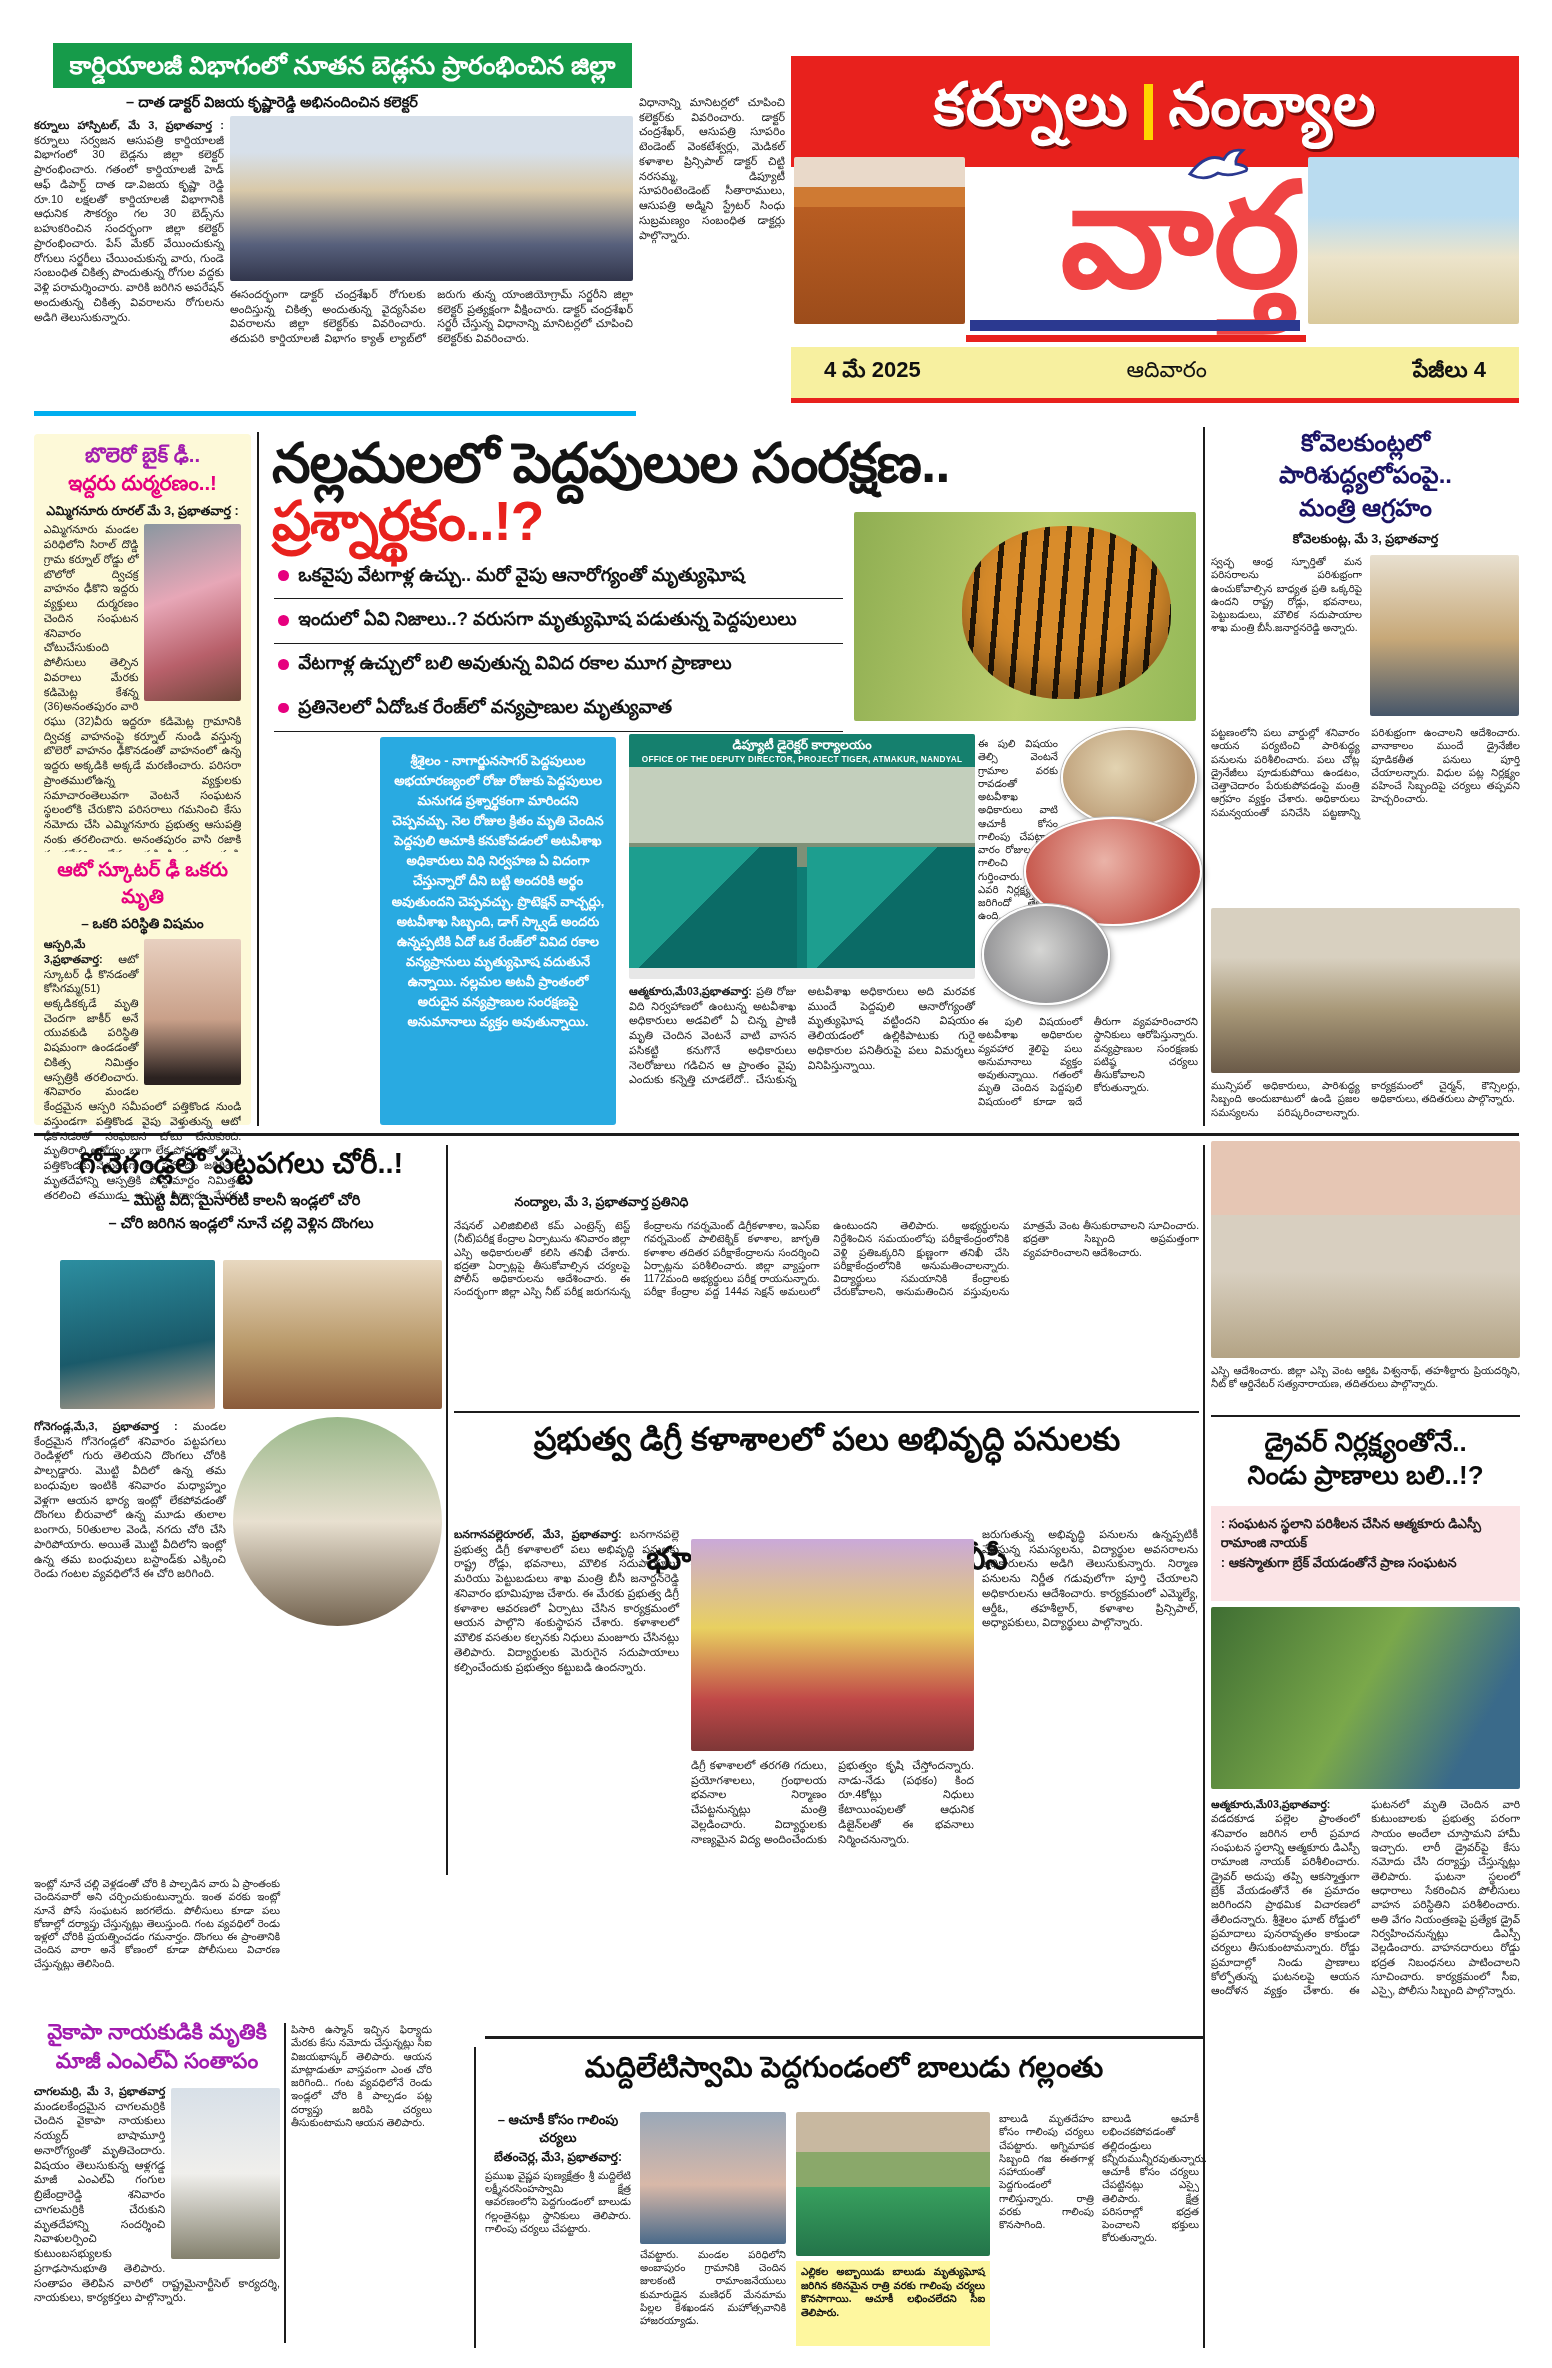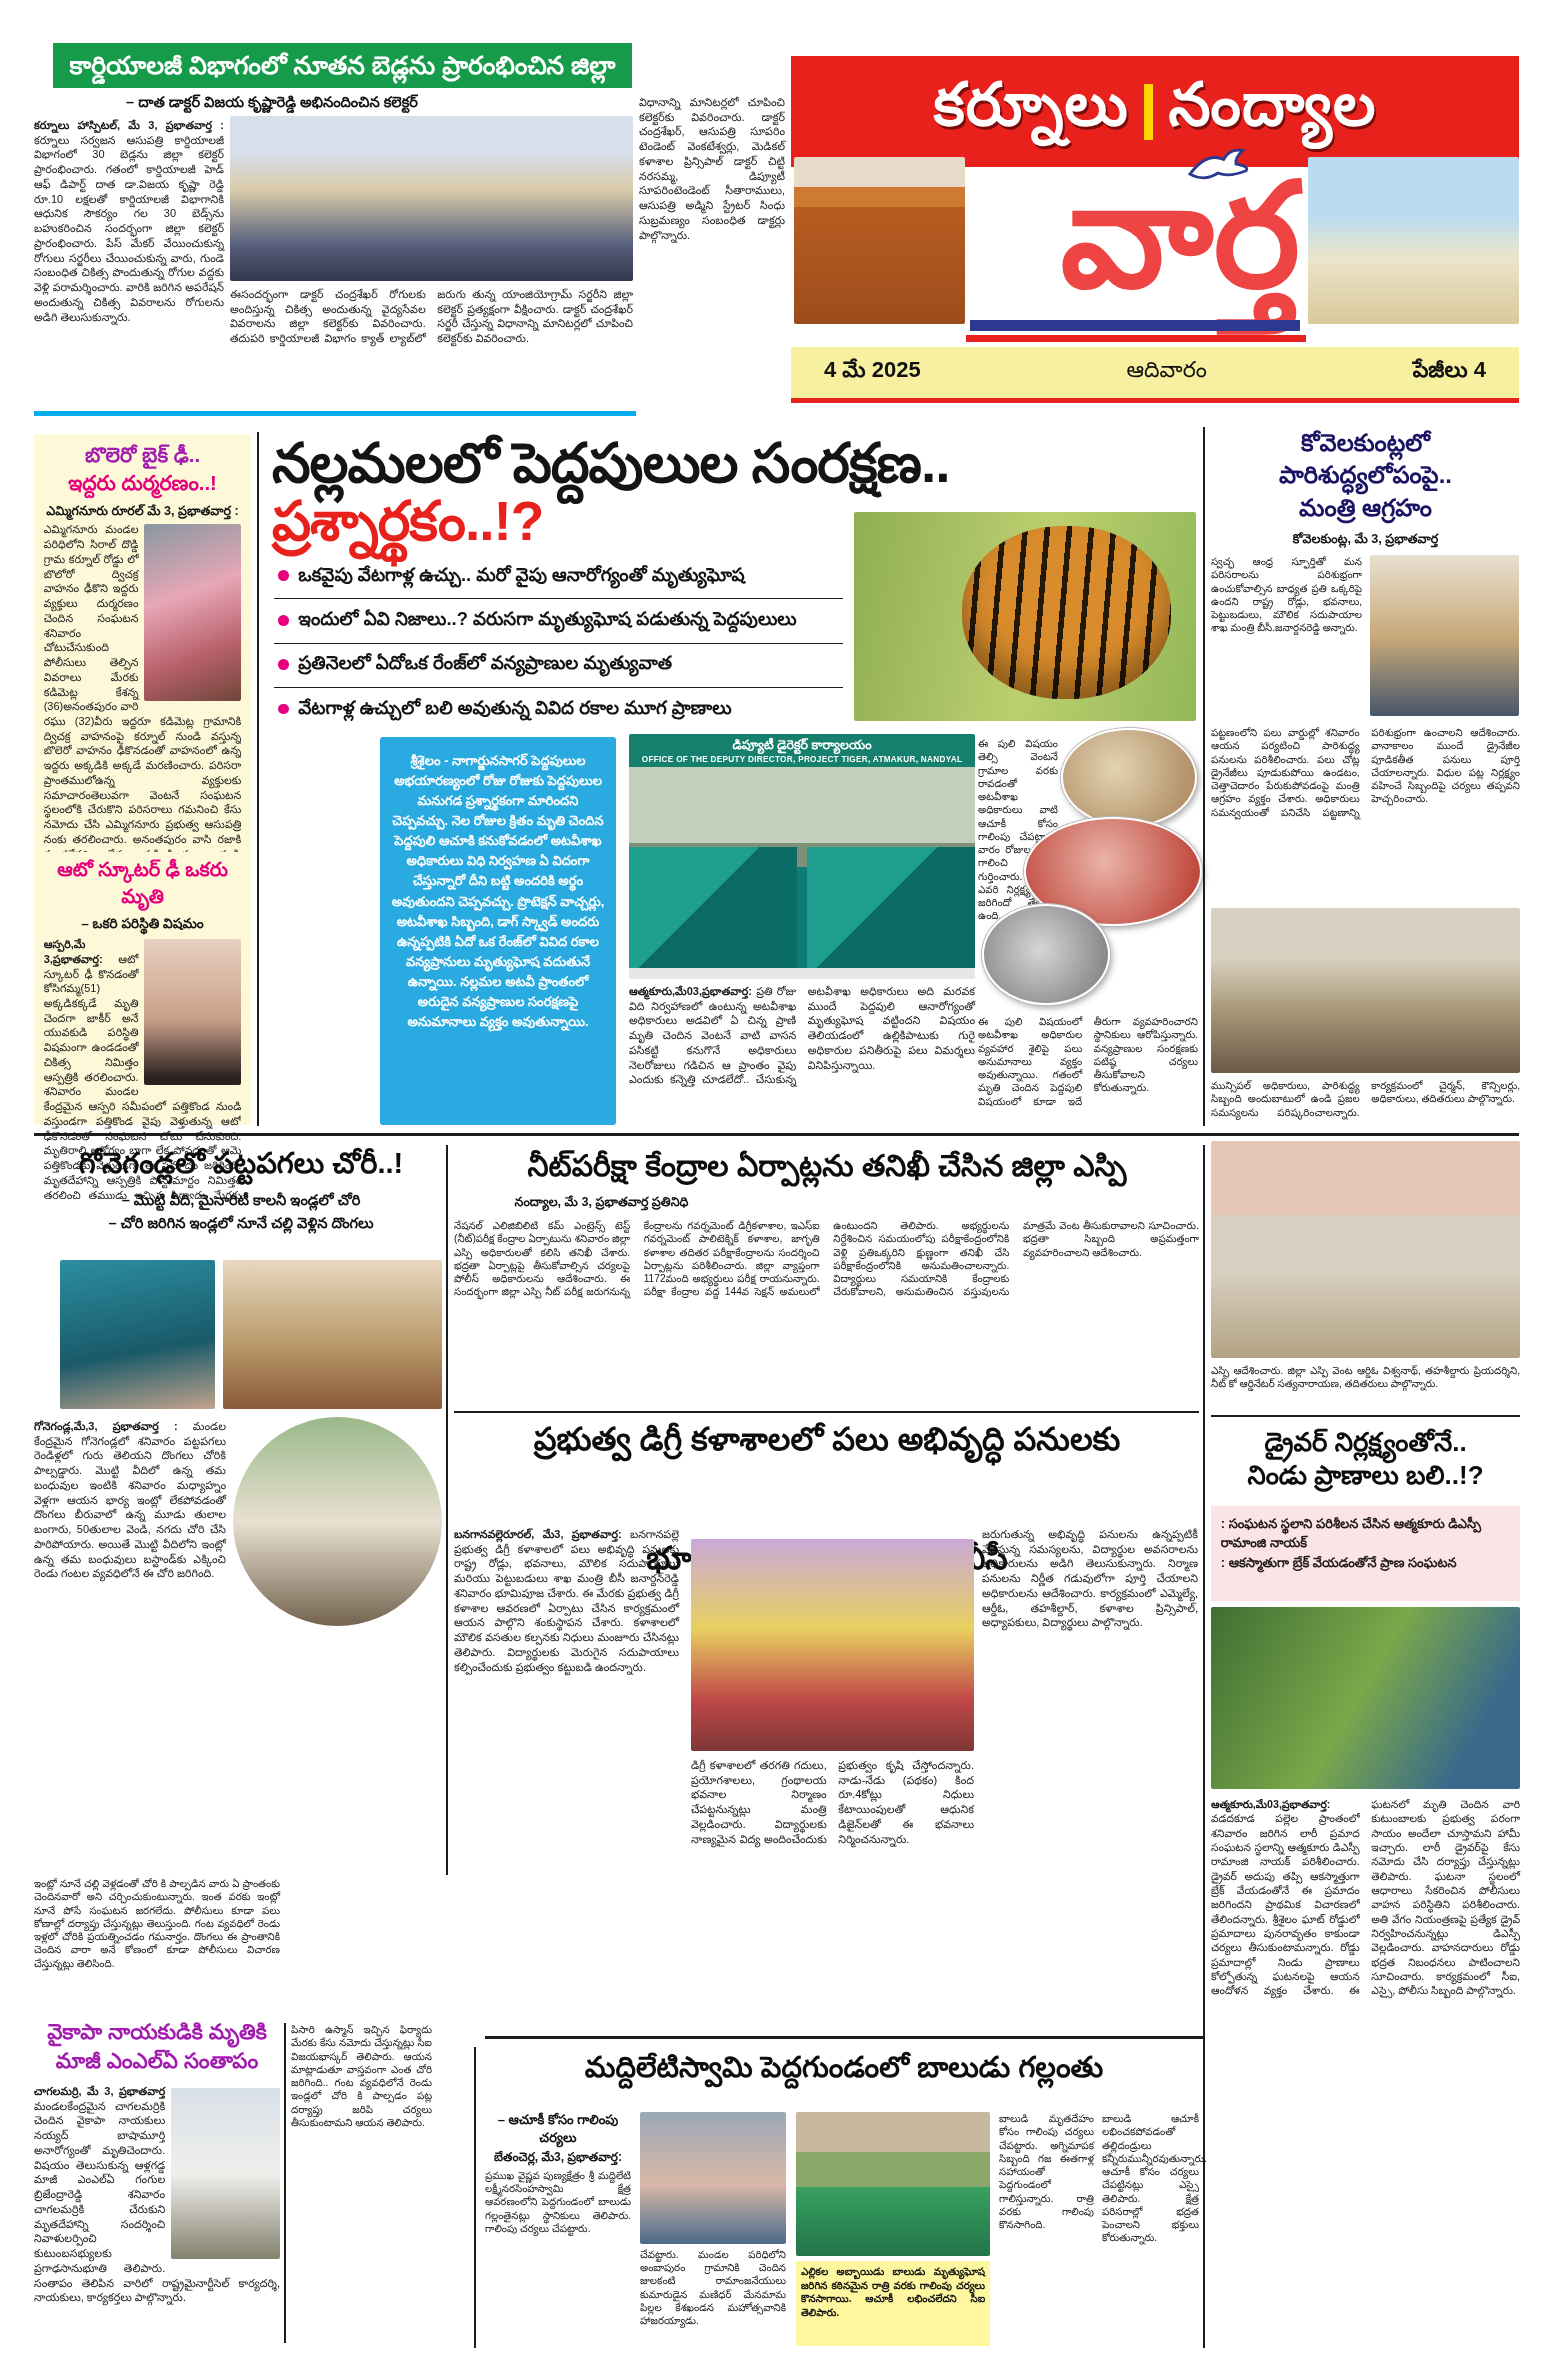--- a/index.html
+++ b/index.html
@@ -146,27 +146,27 @@
 
   <div class="abs" style="left:274px;top:555px;width:569px">
     <div class="bullet-row bsep">
         <span class="dot"></span>
         <span>ఒకవైపు వేటగాళ్ల ఉచ్చు.. మరో వైపు ఆనారోగ్యంతో మృత్యుఘోష</span>
       </div>
     <div class="bullet-row bsep">
         <span class="dot"></span>
         <span>ఇందులో ఏవి నిజాలు..? వరుసగా మృత్యుఘోష పడుతున్న పెద్దపులులు</span>
       </div>
+    <div class="bullet-row">
+        <span class="dot"></span>
+        <span>వేటగాళ్ల ఉచ్చులో బలి అవుతున్న వివిద రకాల మూగ ప్రాణాలు</span>
+      </div>
     <div class="bullet-row bsep">
         <span class="dot"></span>
         <span>ప్రతినెలలో ఏదోఒక రేంజ్‌లో వన్యప్రాణుల మృత్యువాత</span>
-      </div>
-    <div class="bullet-row">
-        <span class="dot"></span>
-        <span>వేటగాళ్ల ఉచ్చులో బలి అవుతున్న వివిద రకాల మూగ ప్రాణాలు</span>
       </div>
   </div>
 
   <div class="abs bluebox" style="left:380px;top:737px;width:236px;height:388px">శ్రీశైలం - నాగార్జునసాగర్ పెద్దపులుల అభయారణ్యంలో రోజు రోజుకు పెద్దపులుల మనుగడ ప్రశ్నార్థకంగా మారిందని చెప్పవచ్చు. నెల రోజుల క్రితం మృతి చెందిన పెద్దపులి ఆచూకి కనుకోవడంలో అటవీశాఖ అధికారులు విధి నిర్వహణ ఏ విదంగా చేస్తున్నారో దీని బట్టి అందరికి అర్థం అవుతుందని చెప్పవచ్చు. ప్రొటెక్షన్ వాచ్చర్లు, అటవీశాఖ సిబ్బంది, డాగ్ స్క్వాడ్ అందరు ఉన్నప్పటికి ఏదో ఒక రేంజ్‌లో వివిద రకాల వన్యప్రానులు మృత్యుఘోష వదుతునే ఉన్నాయి. నల్లమల అటవీ ప్రాంతంలో అరుదైన వన్యప్రాణుల సంరక్షణపై అనుమానాలు వ్యక్తం అవుతున్నాయి.</div>
 
   <div class="ph" style="left:629px;top:734px;width:346px;height:245px;background:#e7e7e7">
     <div class="sign">
       <div class="sign-te">డిప్యూటీ డైరెక్టర్ కార్యాలయం</div>
       <div class="sign-en">OFFICE OF THE DEPUTY DIRECTOR, PROJECT TIGER, ATMAKUR, NANDYAL</div>
     </div>
@@ -215,21 +215,20 @@
     <b class="dl">గోనెగండ్ల,మే,3, ప్రభాతవార్త :</b>
     <span>మండల కేంద్రమైన గోనెగండ్లలో శనివారం పట్టపగలు రెండిళ్లలో గురు తెలియని దొంగలు చోరికి పాల్పడ్డారు. మొట్టి వీదిలో ఉన్న తమ బంధువుల ఇంటికి శనివారం మధ్యాహ్నం వెళ్లగా ఆయన భార్య ఇంట్లో లేకపోవడంతో దొంగలు బీరువాలో ఉన్న మూడు తులాల బంగారు, 50తులాల వెండి, నగదు చోరి చేసి పారిపోయారు. అయితే మొట్టి వీదిలోని ఇంట్లో ఉన్న తమ బంధువులు బస్టాండ్‌కు ఎక్కించి రెండు గంటల వ్యవధిలోనే ఈ చోరి జరిగింది.</span>
   </div>
   <div class="ph ph-circle-crowd circle-ph" style="left:233px;top:1417px;width:209px;height:209px"></div>
   <div class="abs bt-s" style="left:34px;top:1877px;width:246px;height:136px">ఇంట్లో నూనే చల్లి వెళ్లడంతో చోరి కి పాల్పడిన వారు ఏ ప్రాంతంకు చెందినవారో అని చర్చించుకుంటున్నారు. ఇంత వరకు ఇంట్లో నూనే పోసే సంఘటన జరగలేదు. పోలీసులు కూడా పలు కోణాల్లో దర్యాప్తు చేస్తున్నట్లు తెలుస్తుంది. గంట వ్యవధిలో రెండు ఇళ్లలో చోరికి ప్రయత్నించడం గమనార్హం. దొంగలు ఈ ప్రాంతానికి చెందిన వారా అనే కోణంలో కూడా పోలీసులు విచారణ చేస్తున్నట్లు తెలిసింది.</div>
   <div class="abs bt-s" style="left:291px;top:2023px;width:141px;height:320px">పిసారి ఉస్మాన్ ఇచ్చిన ఫిర్యాదు మేరకు కేసు నమోదు చేస్తున్నట్లు సీఐ విజయభాస్కర్ తెలిపారు. ఆయన మాట్లాడుతూ వాస్తవంగా ఎంత చోరి జరిగింది.. గంట వ్యవధిలోనే రెండు ఇండ్లలో చోరి కి పాల్పడం పట్ల దర్యాప్తు జరిపి చర్యలు తీసుకుంటామని ఆయన తెలిపారు.</div>
 
   <div class="rule-v" style="left:446px;top:1145px;height:730px"></div>
   <div class="rule-v" style="left:284px;top:2023px;height:320px"></div>
 
-  <div class="abs blk-h30" style="left:456px;top:1149px;width:742px;font-size:30px">నీట్‌పరీక్షా కేంద్రాల ఏర్పాట్లను తనిఖీ చేసిన జిల్లా ఎస్పి</div>
   <div class="abs cdl" style="left:456px;top:1195px;width:291px">నంద్యాల, మే 3, ప్రభాతవార్త ప్రతినిధి</div>
   <div class="abs bt-s c4" style="left:454px;top:1219px;width:745px;height:188px">నేషనల్ ఎలిజిబిలిటి కమ్ ఎంట్రెన్స్ టెస్ట్ (నీట్)పరీక్ష కేంద్రాల ఏర్పాటును శనివారం జిల్లా ఎస్పి అధికారులతో కలిసి తనిఖీ చేశారు. భద్రతా ఏర్పాట్లపై తీసుకోవాల్సిన చర్యలపై పోలీస్ అధికారులను ఆదేశించారు. ఈ సందర్భంగా జిల్లా ఎస్పి నీట్ పరీక్ష జరుగనున్న కేంద్రాలను గవర్నమెంట్ డిగ్రీకళాశాల, ఇఎస్ఐ గవర్నమెంట్ పాలిటెక్నిక్ కళాశాల, జాగృతి కళాశాల తదితర పరీక్షాకేంద్రాలను సందర్శించి ఏర్పాట్లను పరిశీలించారు. జిల్లా వ్యాప్తంగా 1172మంది అభ్యర్థులు పరీక్ష రాయనున్నారు. పరీక్షా కేంద్రాల వద్ద 144వ సెక్షన్ అమలులో ఉంటుందని తెలిపారు. అభ్యర్థులను నిర్దేశించిన సమయంలోపు పరీక్షాకేంద్రంలోనికి వెళ్లి ప్రతిఒక్కరిని క్షుణ్ణంగా తనిఖీ చేసి పరీక్షాకేంద్రంలోనికి అనుమతించాలన్నారు. విద్యార్థులు సమయానికి కేంద్రాలకు చేరుకోవాలని, అనుమతించిన వస్తువులను మాత్రమే వెంట తీసుకురావాలని సూచించారు. భద్రతా సిబ్బంది అప్రమత్తంగా వ్యవహరించాలని ఆదేశించారు.</div>
   <div class="ph ph-sp" style="left:1211px;top:1141px;width:309px;height:217px"></div>
   <div class="abs bt-s" style="left:1211px;top:1364px;width:309px;height:47px">ఎస్పి ఆదేశించారు. జిల్లా ఎస్పి వెంట ఆర్డిఓ విశ్వనాథ్, తహశీల్దారు ప్రియదర్శిని, నీట్ కో ఆర్డినేటర్ సత్యనారాయణ, తదితరులు పాల్గొన్నారు.</div>
 
   <div class="rule-h" style="left:454px;top:1411px;width:745px;height:1.9px"></div>
 
   <div class="abs blk-h33" style="left:456px;top:1421px;width:742px">ప్రభుత్వ డిగ్రీ కళాశాలలో పలు అభివృద్ధి పనులకు</div>
   <div class="abs blk-h33" style="left:456px;top:1540px;width:742px">భూమిపూజ చేసిన మంత్రి బీసీ</div>
   <div class="abs bt" style="left:454px;top:1527px;width:225px;height:501px">

